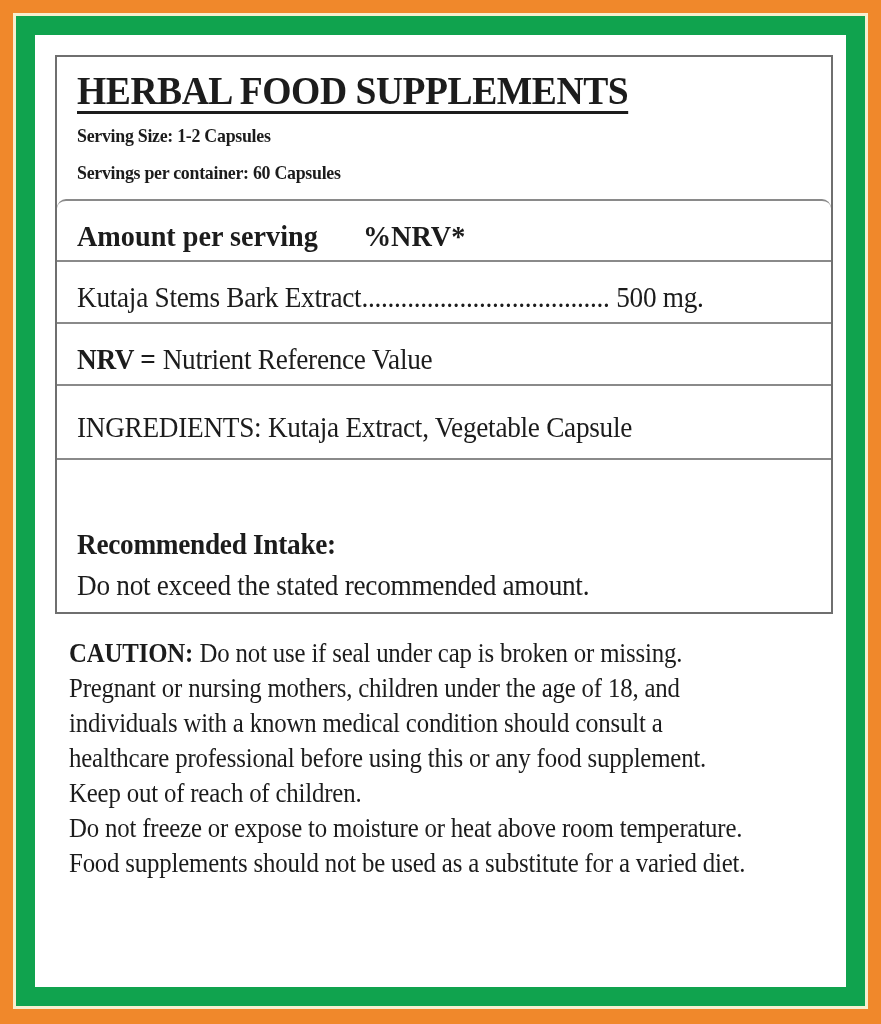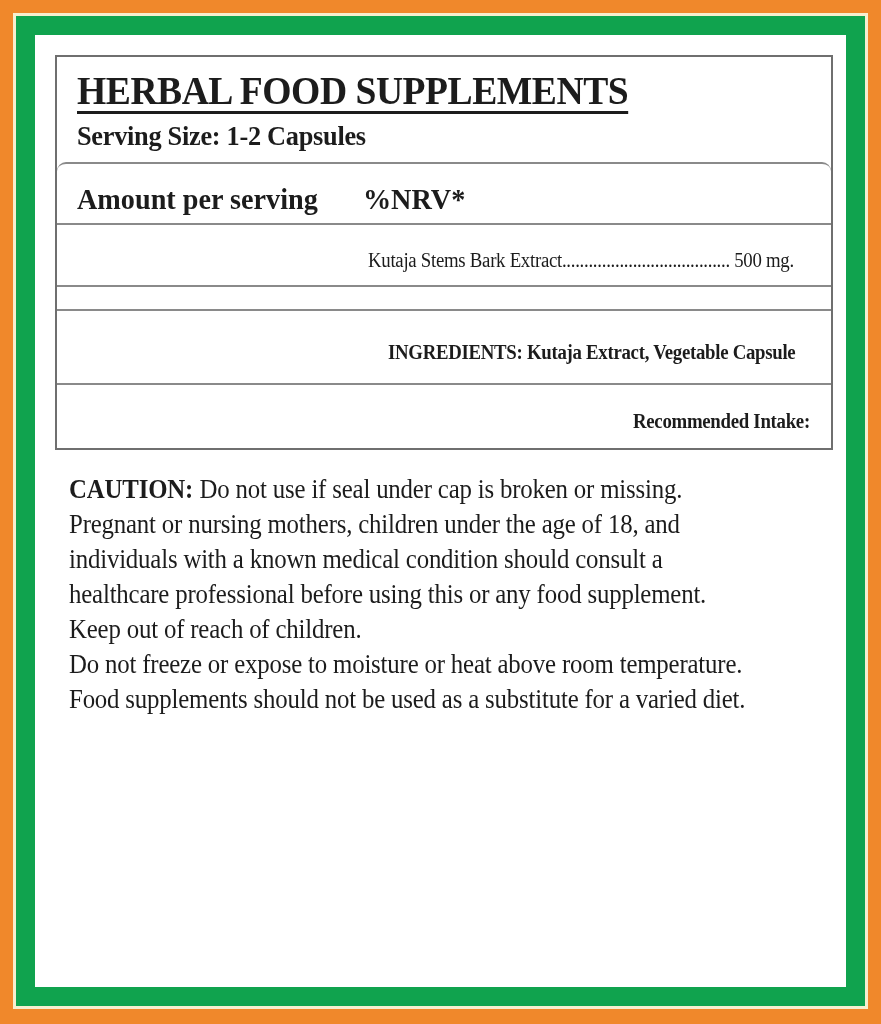--- a/index.html
+++ b/index.html
@@ -41,38 +41,37 @@
     font-size: 40px;
     font-weight: bold;
     line-height: 52px;
     letter-spacing: -0.5px;
     text-decoration: underline;
     text-decoration-thickness: 3px;
     text-underline-offset: 7px;
   }
   .serv {
     display: block;
-    font-size: 28px;
+    font-size: 19px;
     font-weight: bold;
     line-height: 37px;
     letter-spacing: -0.3px;
   }
   .hdr-row { padding-top: 8px; padding-bottom: 8px; }
   .amount-row { font-size: 30px; font-weight: bold; line-height: 37px; border-radius: 9px; }
   .nrv-col { margin-left: 48px; }
   .body-line {
     display: block;
-    font-size: 20px;
+    font-size: 29px;
     line-height: 38px;
     letter-spacing: -0.3px;
-    text-align: right;
   }
-  .tall .body-line { line-height: 50px; font-weight: bold; }
+  .tall .body-line { line-height: 50px; }
   .row6 .body-line { line-height: 41px; }
-  .bold { font-weight: bold; }
+  .bold { font-weight: bold; margin-top: 48px; }
   .bold-prefix { font-weight: bold; margin-right: 0.26em; }
   .caution-block {
     margin: 22px 0 0 14px;
     transform: scaleX(0.92);
     transform-origin: 0 0;
   }
   .caution-line {
     display: block;
     white-space: nowrap;
     font-size: 27px;
@@ -84,39 +83,42 @@
 <body>
 
 <div class="green-frame">
   <div class="panel">
 
     <div class="facts-box">
 
       <div class="row hdr-row">
         <span class="ln title">HERBAL FOOD SUPPLEMENTS</span>
         <span class="serv"><span class="ln">Serving Size: 1-2 Capsules</span></span>
+        <span class="serv"><span class="ln">Servings per container: 60 Capsules</span></span>
       </div>
 
       <div class="row amount-row">
         <span class="ln"><span>Amount per serving</span><span class="nrv-col">%NRV*</span></span>
       </div>
 
       <div class="row">
         <span class="body-line"><span class="ln">Kutaja Stems Bark Extract...................................... 500 mg.</span></span>
       </div>
 
       <div class="row">
+        <span class="body-line"><span class="ln"><span class="bold-prefix">NRV =</span><span>Nutrient Reference Value</span></span></span>
       </div>
 
       <div class="row tall">
         <span class="body-line"><span class="ln">INGREDIENTS: Kutaja Extract, Vegetable Capsule</span></span>
       </div>
 
       <div class="row row6">
         <span class="body-line bold"><span class="ln">Recommended Intake:</span></span>
+        <span class="body-line"><span class="ln">Do not exceed the stated recommended amount.</span></span>
       </div>
 
     </div>
 
     <div class="caution-block">
       <span class="caution-line"><span class="bold-prefix">CAUTION:</span><span>Do not use if seal under cap is broken or missing.</span></span>
       <span class="caution-line">Pregnant or nursing mothers, children under the age of 18, and</span>
       <span class="caution-line">individuals with a known medical condition should consult a</span>
       <span class="caution-line">healthcare professional before using this or any food supplement.</span>
       <span class="caution-line">Keep out of reach of children.</span>

